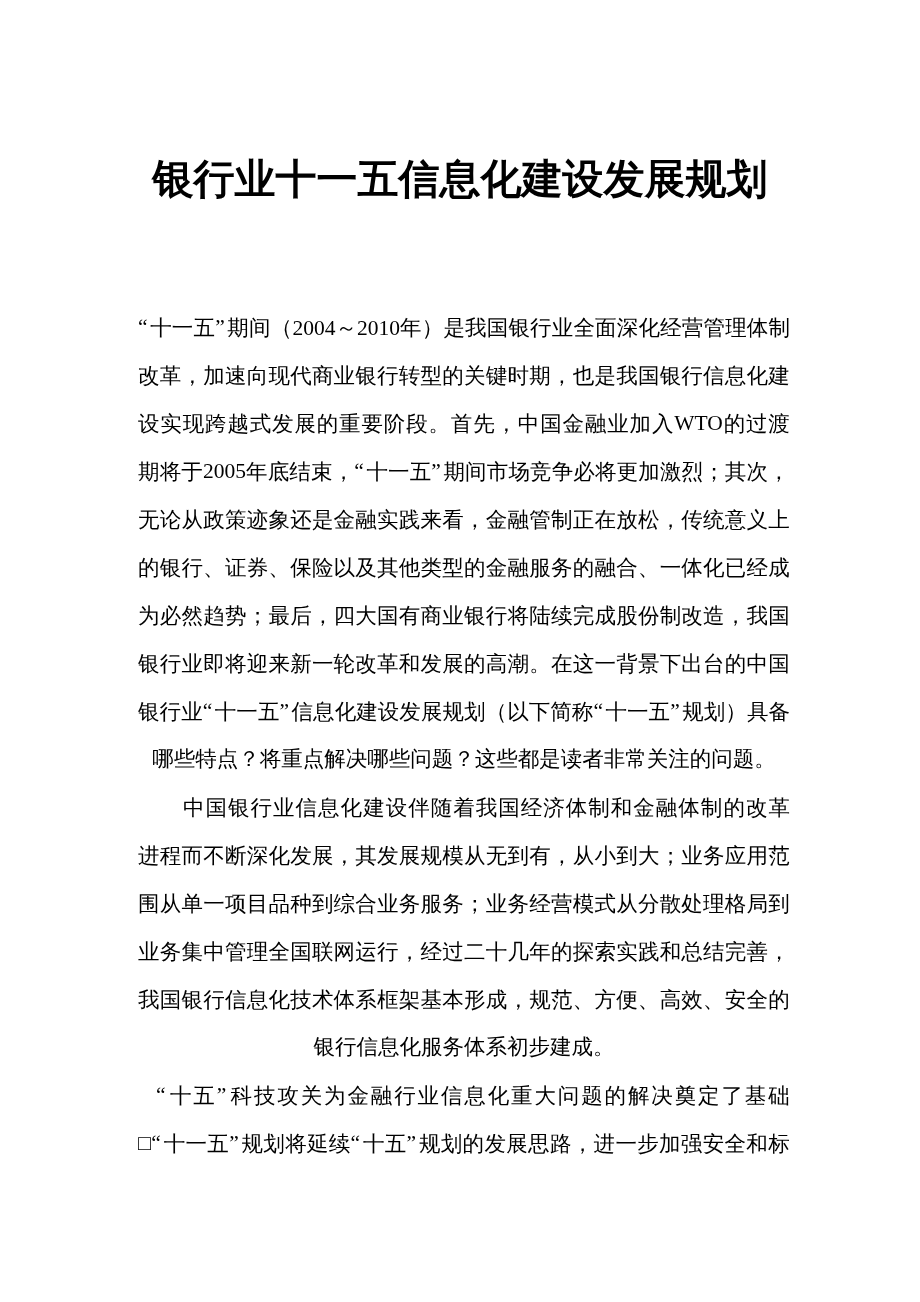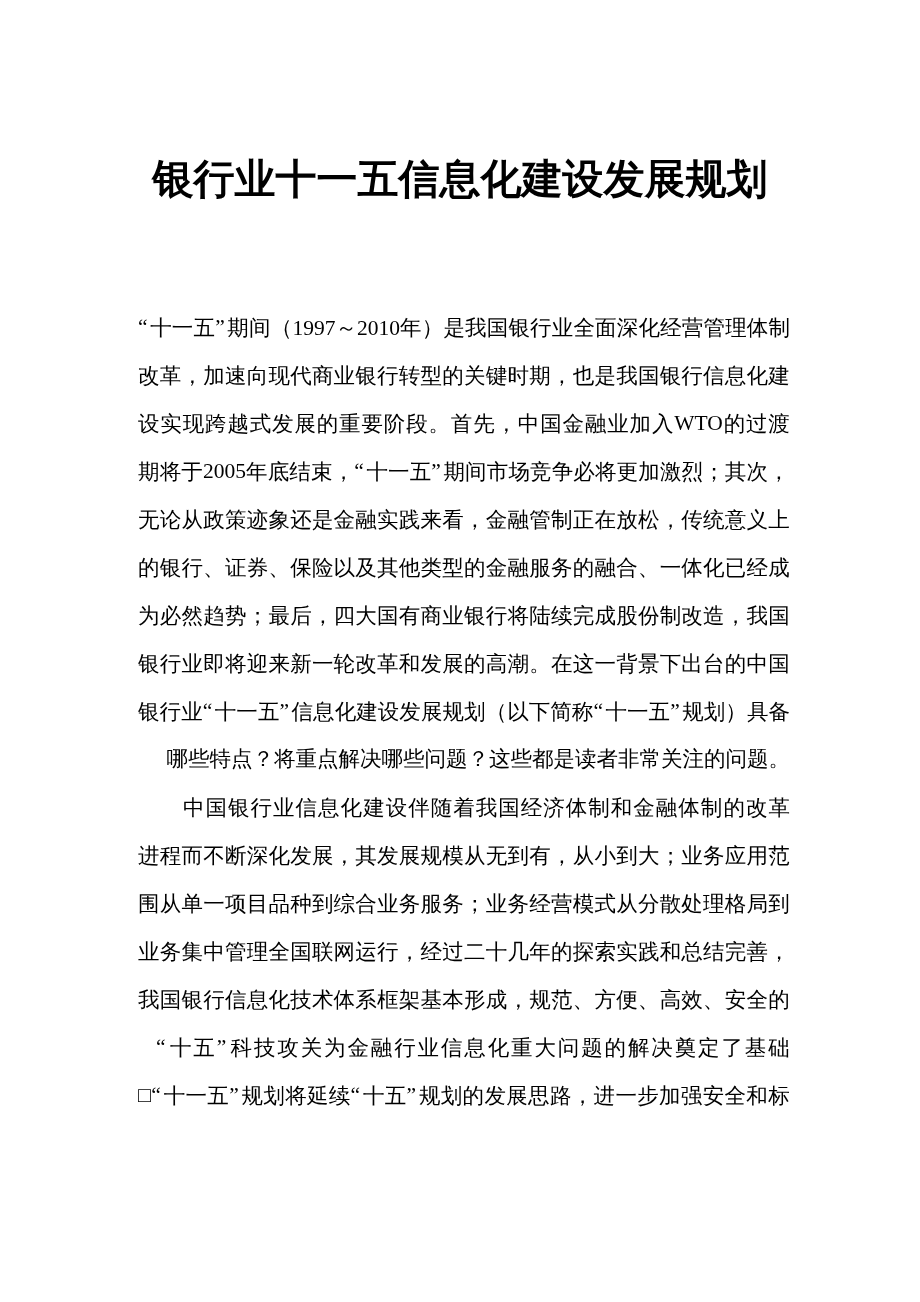--- a/index.html
+++ b/index.html
@@ -50,21 +50,21 @@
     flex-shrink: 0;
     white-space: pre;
   }
   .line.j span.q {      
     width: 12px;
     overflow: visible;
   }
   
   .line.nj {
     line-height: 48px;
-    text-align: right;
+    text-align: center;
     white-space: nowrap;
   }
   .indent-2 { padding-left: 45px; }   
   .indent-q { padding-left: 18px; }   
 </style>
 </head>
 <body>
 
 <h1 class="title">银行业十一五信息化建设发展规划</h1>
 
@@ -73,21 +73,21 @@
   <div class="para">
     <div class="line j">
         <span class="q">“</span>
         <span>十</span>
         <span>一</span>
         <span>五</span>
         <span class="q">”</span>
         <span>期</span>
         <span>间</span>
         <span>（</span>
-        <span>1997～2010</span>
+        <span>2004～2010</span>
         <span>年</span>
         <span>）</span>
         <span>是</span>
         <span>我</span>
         <span>国</span>
         <span>银</span>
         <span>行</span>
         <span>业</span>
         <span>全</span>
         <span>面</span>
@@ -510,20 +510,21 @@
         <span>方</span>
         <span>便</span>
         <span>、</span>
         <span>高</span>
         <span>效</span>
         <span>、</span>
         <span>安</span>
         <span>全</span>
         <span>的</span>
       </div>
+    <div class="line nj">银行信息化服务体系初步建成。</div>
   </div>
 
   <div class="para">
     <div class="line j indent-q">
         <span class="q">“</span>
         <span>十</span>
         <span>五</span>
         <span class="q">”</span>
         <span>科</span>
         <span>技</span>

